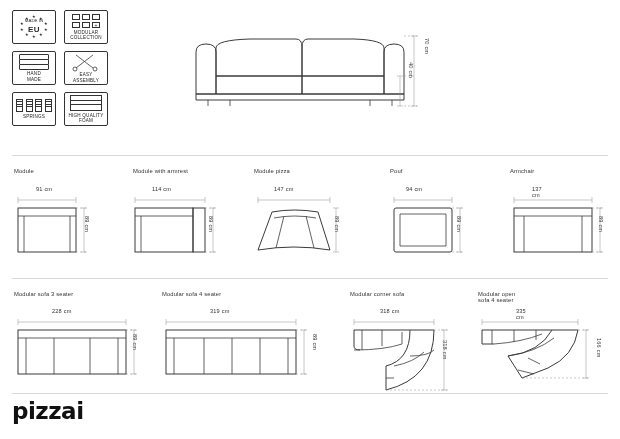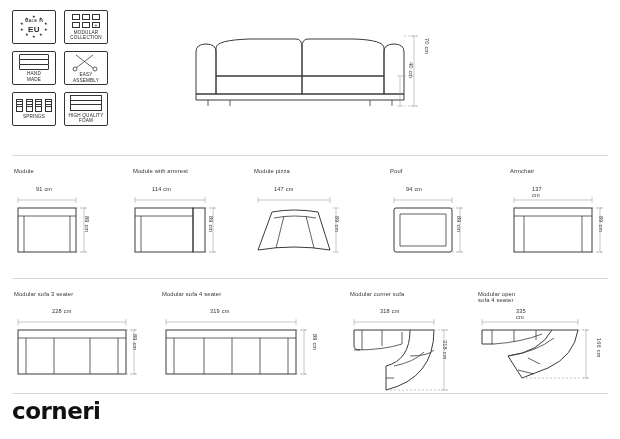--- a/index.html
+++ b/index.html
@@ -298,15 +298,15 @@
       <path class="ln-thin" d="M16 28 Q44 26 64 18"></path>
       <path class="ln-thin" d="M40 54 L56 58 M50 42 L62 48"></path>
       <path class="ln-thin" d="M30 40 Q58 36 76 22"></path>
       <path class="dim-line" d="M108 14 L108 62 M105 14 L111 14 M105 62 L111 62"></path>
       <path class="dim-line" d="M100 14 L112 14" stroke-dasharray="2,2"></path>
       <path class="dim-line" d="M44 62 L112 62" stroke-dasharray="2,2"></path>
     </svg>
   </div>
 
   <div class="footer-rule"></div>
-  <div class="logo"><span>corner</span><span class="dots">i</span></div>
+  <div class="logo"><span>pizza</span><span class="dots">i</span></div>
 
 </div>
 
 </body></html>

